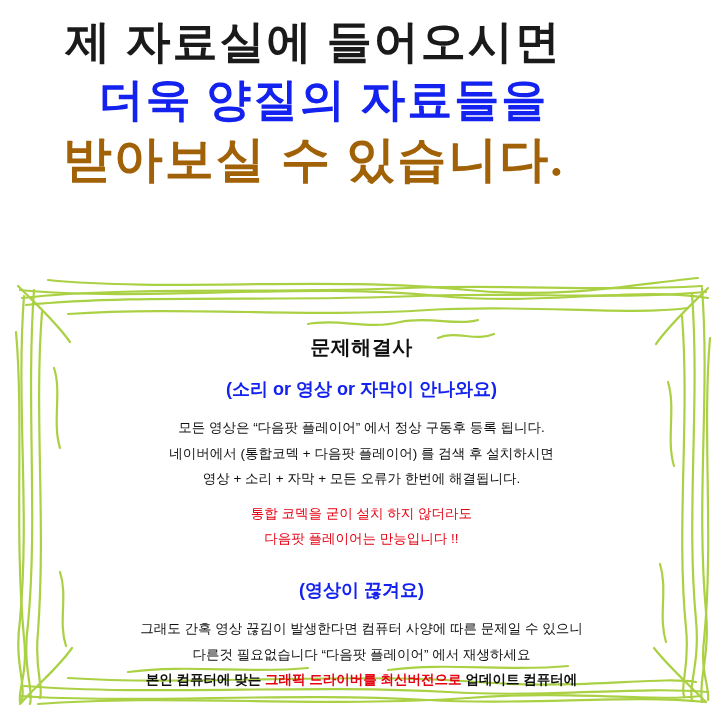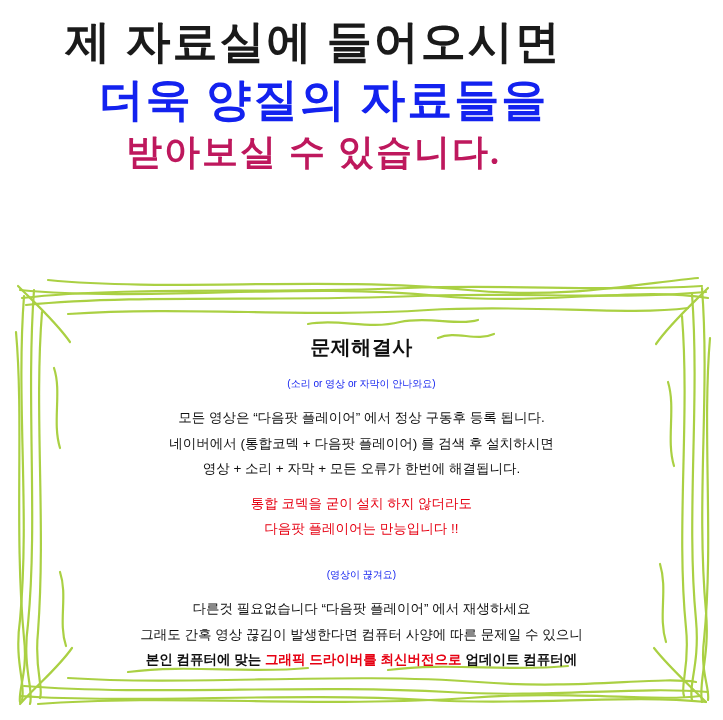--- a/index.html
+++ b/index.html
@@ -38,22 +38,22 @@
   .headline .line1 {
     font-size: 45px;
     color: #1a1a1a;
   }
   .headline .line2 {
     font-size: 45px;
     color: #1322ef;
     padding-left: 20px;
   }
   .headline .line3 {
-    font-size: 36px;
-    color: #be185d;
+    font-size: 49px;
+    color: #a16207;
   }
 
   
   .frame {
     position: absolute;
     left: 8px;
     top: 272px;
     width: 707px;
     height: 438px;
   }
@@ -75,22 +75,22 @@
   }
   .content .spacer-top { height: 62px; }
   .title {
     font-size: 20px;
     font-weight: bold;
     color: #101010;
     letter-spacing: 0.5px;
     margin-bottom: 16px;
   }
   .subhead {
-    font-size: 10px;
-    font-weight: normal;
+    font-size: 18px;
+    font-weight: bold;
     color: #1322ef;
     margin-bottom: 14px;
   }
   .body-line {
     font-size: 13.5px;
     font-weight: normal;
     color: #101010;
     line-height: 1.9;
   }
   .red-line {
@@ -163,20 +163,20 @@
     <div class="title">문제해결사</div>
     <div class="subhead">(소리 or 영상 or 자막이 안나와요)</div>
     <div class="body-line">모든 영상은 “다음팟 플레이어” 에서 정상 구동후 등록 됩니다.</div>
     <div class="body-line">네이버에서 (통합코덱 + 다음팟 플레이어) 를 검색 후 설치하시면</div>
     <div class="body-line">영상 + 소리 + 자막 + 모든 오류가 한번에 해결됩니다.</div>
     <div class="gap-sm"></div>
     <div class="red-line">통합 코덱을 굳이 설치 하지 않더라도</div>
     <div class="red-line">다음팟 플레이어는 만능입니다 !!</div>
     <div class="gap"></div>
     <div class="subhead">(영상이 끊겨요)</div>
+    <div class="body-line">그래도 간혹 영상 끊김이 발생한다면 컴퓨터 사양에 따른 문제일 수 있으니</div>
     <div class="body-line">다른것 필요없습니다  “다음팟 플레이어” 에서 재생하세요</div>
-    <div class="body-line">그래도 간혹 영상 끊김이 발생한다면 컴퓨터 사양에 따른 문제일 수 있으니</div>
     <div class="mixed">
       <span>본인 컴퓨터에 맞는 </span><span class="red">그래픽 드라이버를 최신버전으로</span><span> 업데이트 컴퓨터에</span>
     </div>
   </div>
 
 </div>
 
 </body></html>

